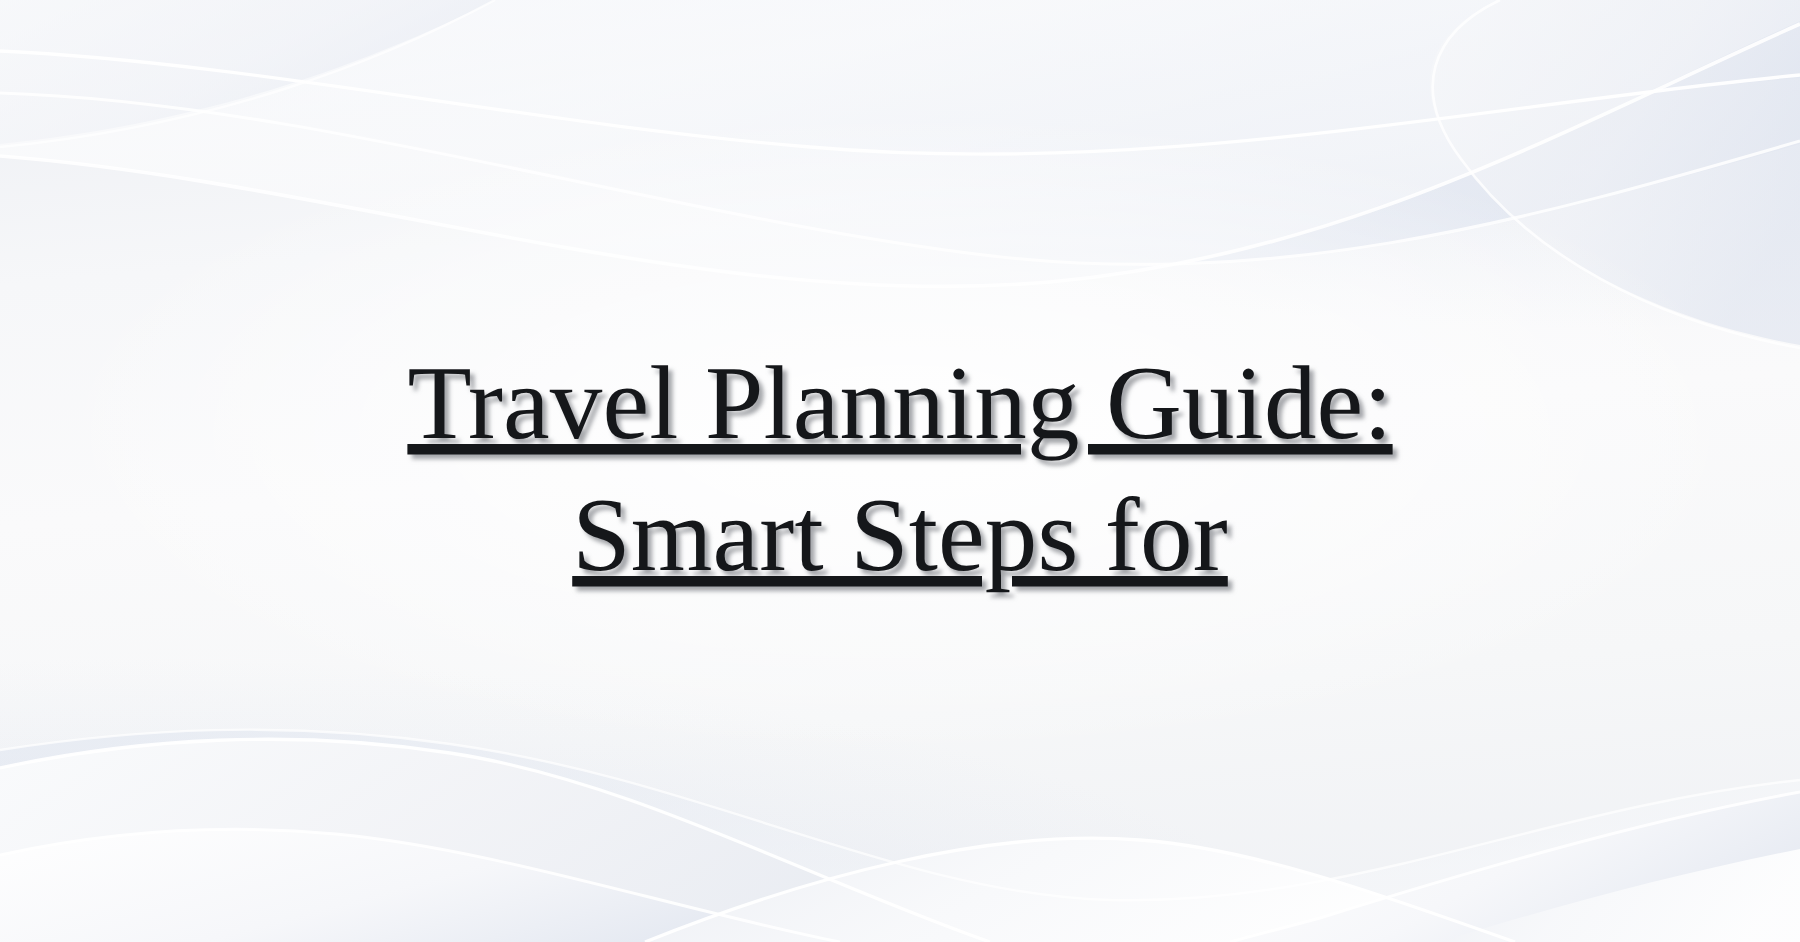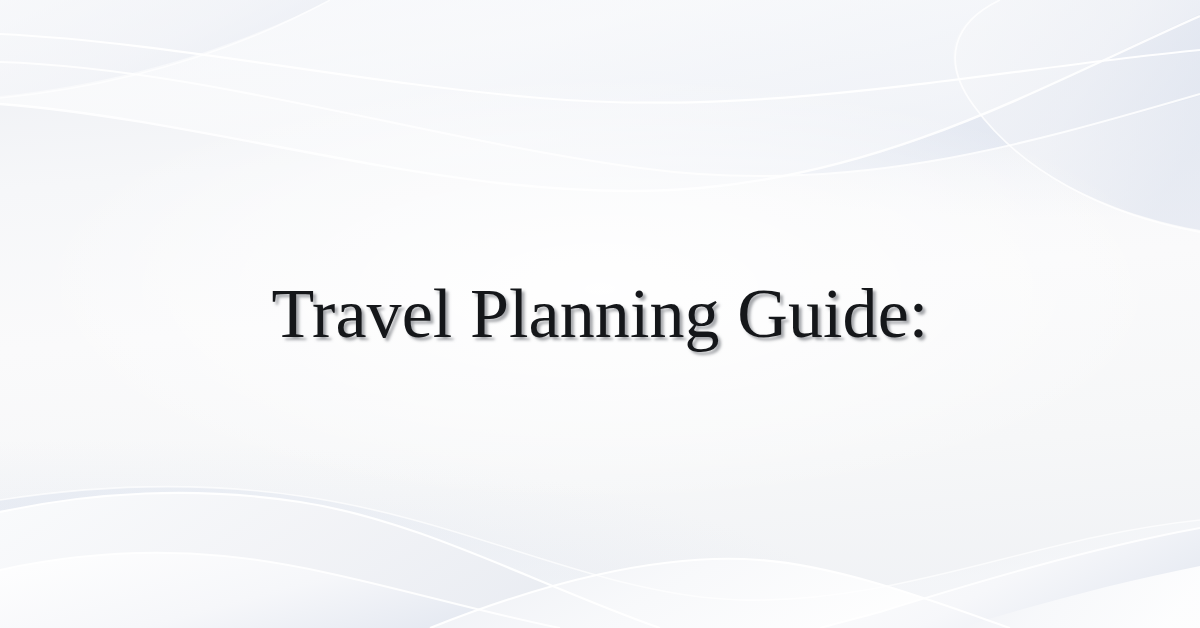--- a/index.html
+++ b/index.html
@@ -77,20 +77,21 @@
     line-height: 88px;
     letter-spacing: 0.1px;
     color: #15171a;
     text-shadow: 3px 3px 3px rgba(92,96,104,0.55);
     max-width: 820px;
   }
 
   .headline .line {
     display: block;
     white-space: nowrap;
+    text-decoration: underline;
   }
 </style>
 </head>
 <body>
 
 <div class="card">
 
   <div class="bg-base"></div>
   <div class="bg-tint-tr"></div>
   <div class="bg-tint-bl"></div>
@@ -173,16 +174,17 @@
     <path d="M430,628 C540,584 660,552 760,560 C840,566 930,600 1010,628" fill="none" stroke="#ffffff" stroke-width="2.2" opacity="0.95"></path>
     <path d="M1200,528 C1090,548 970,584 880,612 C858,618 838,623 820,628" fill="none" stroke="#ffffff" stroke-width="2" opacity="0.9"></path>
     <path d="M0,500 C90,486 190,480 300,496 C470,520 600,596 740,600 C900,604 1030,538 1200,520" fill="none" stroke="#ffffff" stroke-width="1.6" opacity="0.7"></path>
   </svg>
 
   <div class="bg-glow-center"></div>
 
   <div class="headline-wrap">
     <h1 class="headline">
       <span class="line">Travel Planning Guide:</span>
+      <span class="line">Smart Steps for</span>
     </h1>
   </div>
 
 </div>
 
 </body></html>

